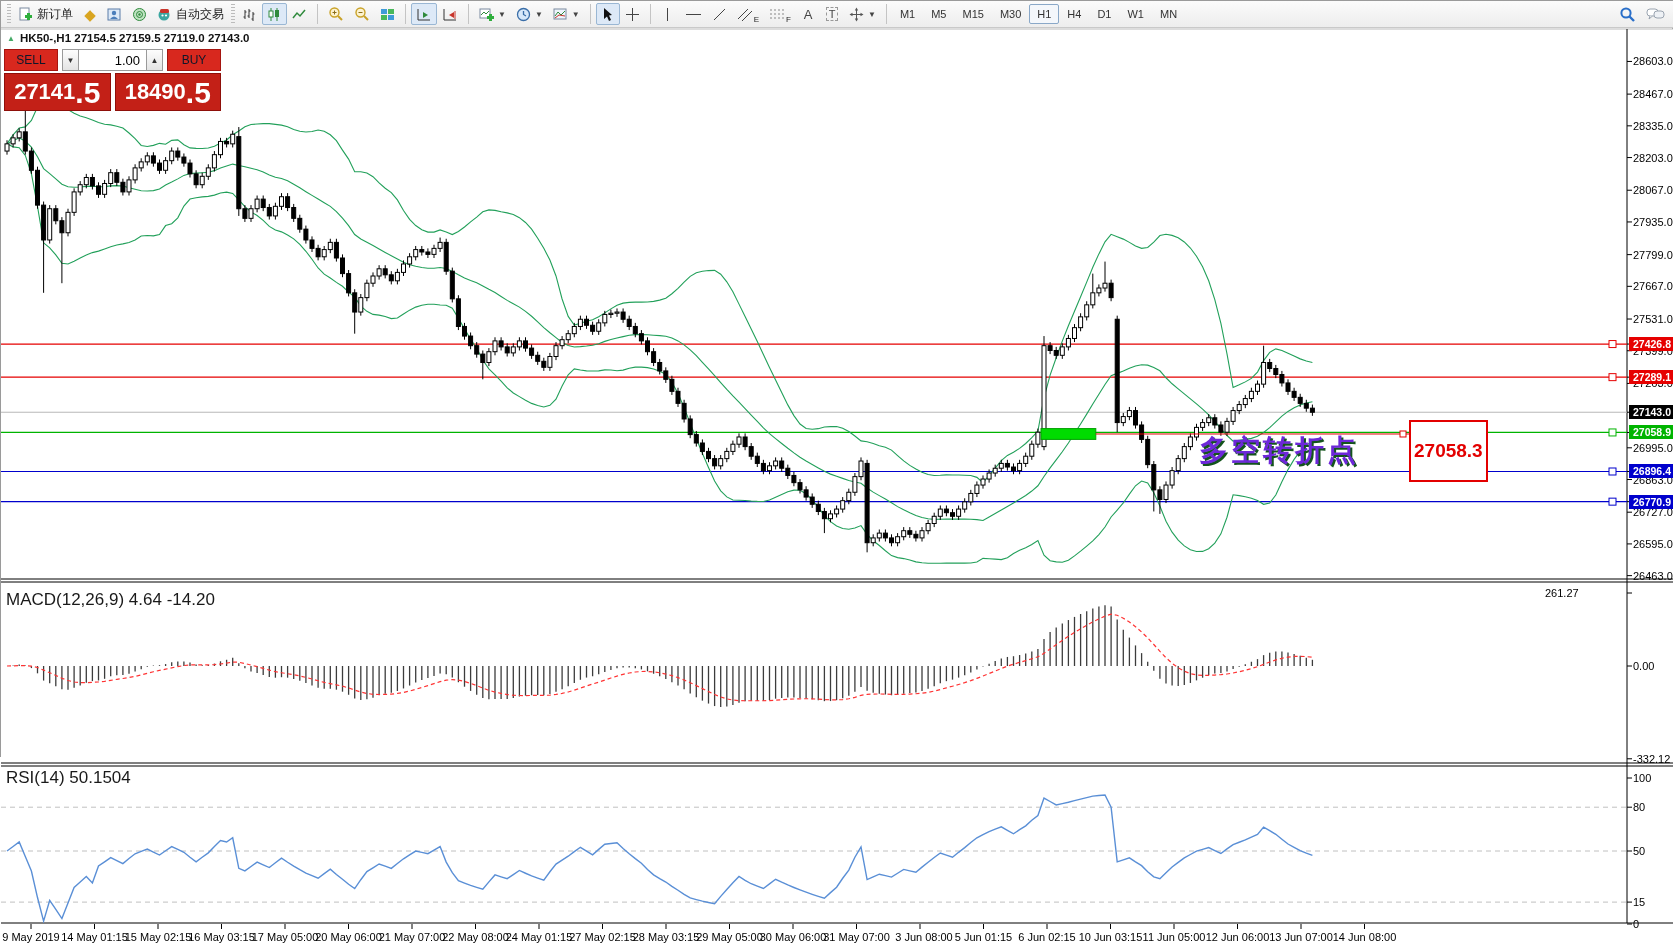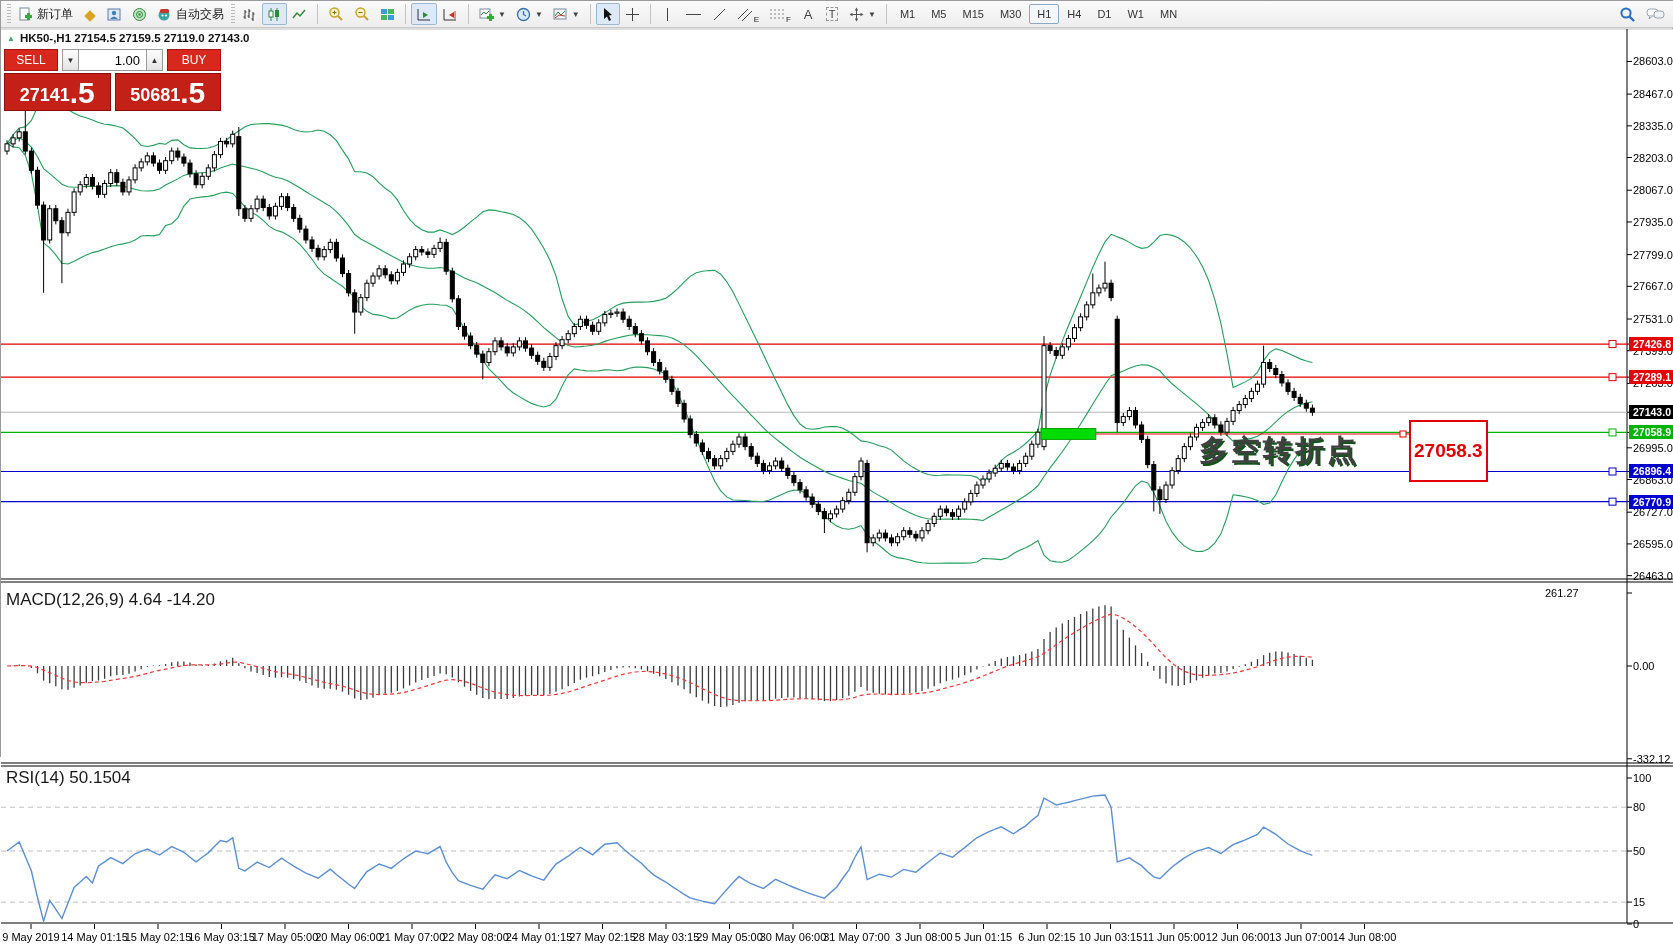--- a/index.html
+++ b/index.html
@@ -30,42 +30,42 @@
   #chart-svg { position:absolute; left:0; top:-28px; width:1673px; height:949px; }
   .abs { position:absolute; }
 
   #chart-header { left:6px; top:3px; font-size:11.5px; font-weight:bold; color:#111;
     display:flex; align-items:center; gap:5px; }
   #chart-header .tri { font-size:8px; color:#4a6; }
 
   
   #trade-panel { left:3px; top:20px; width:217px; }
   #tp-row1 { display:flex; height:22px; gap:0; }
-  .tp-btn { width:54px; height:22px; background:#d8281e; border:1px solid #a51510; color:#ffffff;
+  .tp-btn { width:54px; height:22px; background:#d8281e; border:1px solid #a51510; color:#0f172a;
     font-size:12px; display:flex; align-items:center; justify-content:center; }
   #tp-spin { flex:1; display:flex; height:22px; margin:0 4px; }
   .spin-arrow { width:17px; background:linear-gradient(#fdfdfd,#e4e4e4); border:1px solid #9a9a9a;
     font-size:8px; color:#333; display:flex; align-items:center; justify-content:center; }
   #tp-vol { flex:1; border:1px solid #9a9a9a; border-left:none; border-right:none;
     font-size:13px; text-align:right; padding:0 6px 0 0; display:flex; align-items:center; justify-content:flex-end; background:#fff; color:#000; }
   #tp-row2 { display:flex; gap:4px; margin-top:2px; }
   .tp-price { flex:1; height:38px; background:#c32017; border:1px solid #8e0f0a; color:#fff;
     display:flex; align-items:flex-end; justify-content:center; padding-bottom:2px; }
-  .tp-price .main { font-size:18px; font-weight:bold; line-height:1.45; }
+  .tp-price .main { font-size:22px; font-weight:bold; line-height:1.45; }
   .tp-price .big { font-size:30px; font-weight:bold; line-height:1; }
 
   
   .chip { position:absolute; left:1628px; width:46px; height:14px; color:#fff;
     font-size:10.5px; font-weight:bold; text-align:center; line-height:14px; }
   .axis-num { position:absolute; left:1632px; font-size:11px; color:#000; }
   .time-lbl { position:absolute; top:930px; transform:translateX(-50%); font-size:11px; color:#000; white-space:nowrap; }
   .ind-label { position:absolute; font-size:17px; color:#1a1a1a; }
 
   #annotation { left:1198px; top:430px; font-size:29px; font-weight:bold; letter-spacing:3px;
-    color:#404040; text-shadow:2px 2px 0 #14541c; white-space:nowrap; }
+    color:#6d28d9; text-shadow:2px 2px 0 #14541c; white-space:nowrap; }
   #callout { left:1408px; top:419px; border:2px solid #e30000; background:#fff; color:#e30000;
     font-size:19px; font-weight:bold; padding:17px 3px; line-height:24px; }
 </style>
 </head>
 <body>
 
 <div id="app">
 
   <div id="toolbar">
     <span class="tb-grip"></span>
@@ -1089,21 +1089,21 @@
           <div class="spin-arrow">▲</div>
         </div>
         <div class="tp-btn">BUY</div>
       </div>
       <div id="tp-row2">
         <div class="tp-price">
           <span class="main">27141</span>
             <span class="big">.5</span>
         </div>
         <div class="tp-price">
-          <span class="main">50681</span>
+          <span class="main">18490</span>
             <span class="big">.5</span>
         </div>
       </div>
     </div>
 
     <div class="abs ind-label" style="left:5px;top:561px;">MACD(12,26,9) 4.64 -14.20</div>
     <div class="abs ind-label" style="left:5px;top:739px;">RSI(14) 50.1504</div>
 
     <div class="abs" id="annotation" style="top:402px;">多空转折点</div>
     <div class="abs" id="callout" style="top:391px;">27058.3</div>

